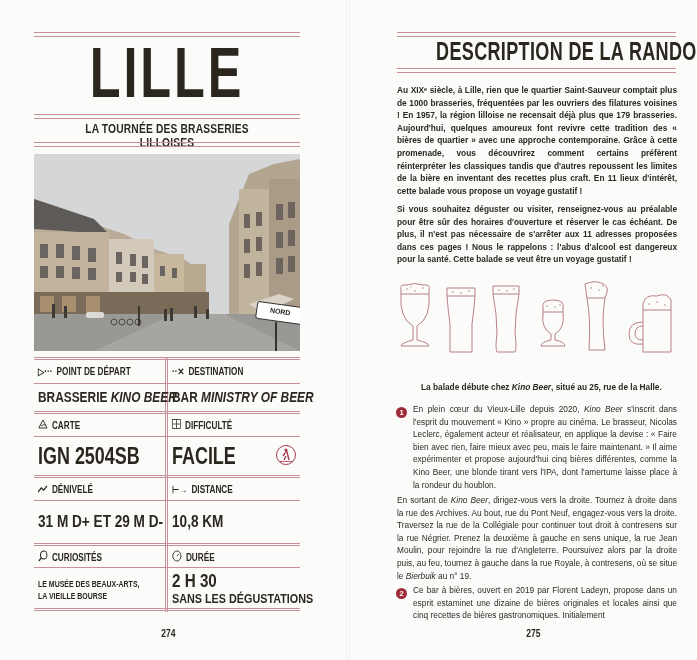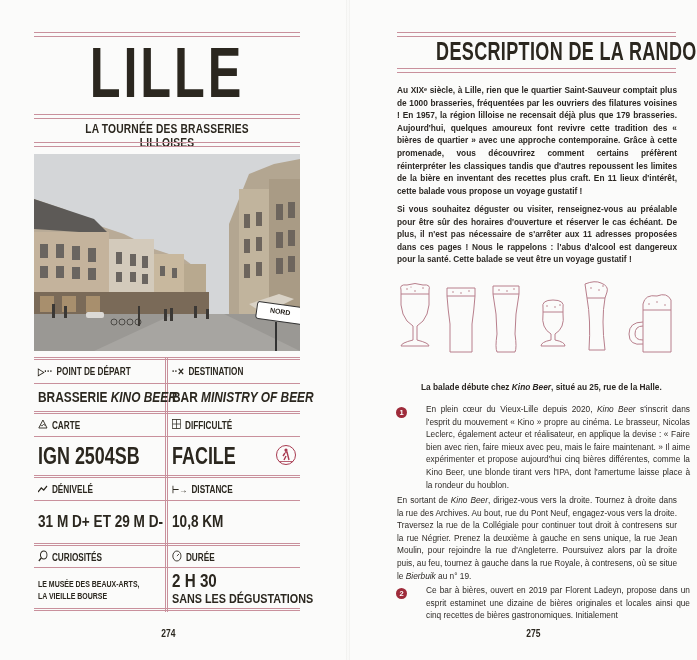--- a/index.html
+++ b/index.html
@@ -23,21 +23,21 @@
   .v-md { font-size:14.5px; transform:scaleX(0.82); }
   .v-lg { font-size:23px; transform:scaleX(0.78); }
   .v-sm { font-size:8.5px; line-height:12px; transform:scaleX(0.82); }
   .v-mid { font-size:17px; transform:scaleX(0.8); }
 
   .pgnum { position:absolute; top:628px; font-size:10px; font-weight:bold; color:#2b271f; transform:scaleX(0.85); }
 
   .rtitle { position:absolute; left:397px; top:37px; width:279px; text-align:center; font-size:25px; font-weight:bold; color:#2b271f; transform:scaleX(0.72); transform-origin:center; white-space:nowrap; letter-spacing:0.5px; }
   .para { position:absolute; left:397px; width:280px; font-size:8.3px; line-height:12.6px; text-align:justify; color:#2e2a26; }
   .para.bold { font-weight:bold; color:#2b2723; }
-  .para.indent { left:426px; width:264px; }
+  .para.indent { left:413px; width:264px; }
   .badge { position:absolute; left:396px; width:11px; height:11px; border-radius:50%; background:#9e2b3a; color:#fff; font-size:7.5px; font-weight:bold; line-height:11px; text-align:center; }
 
   .glasses { position:absolute; left:395px; top:280px; width:280px; height:80px; }
   .ital { font-style:italic; }
 </style>
 </head>
 <body>
 
 <div class="page left">
 </div>

